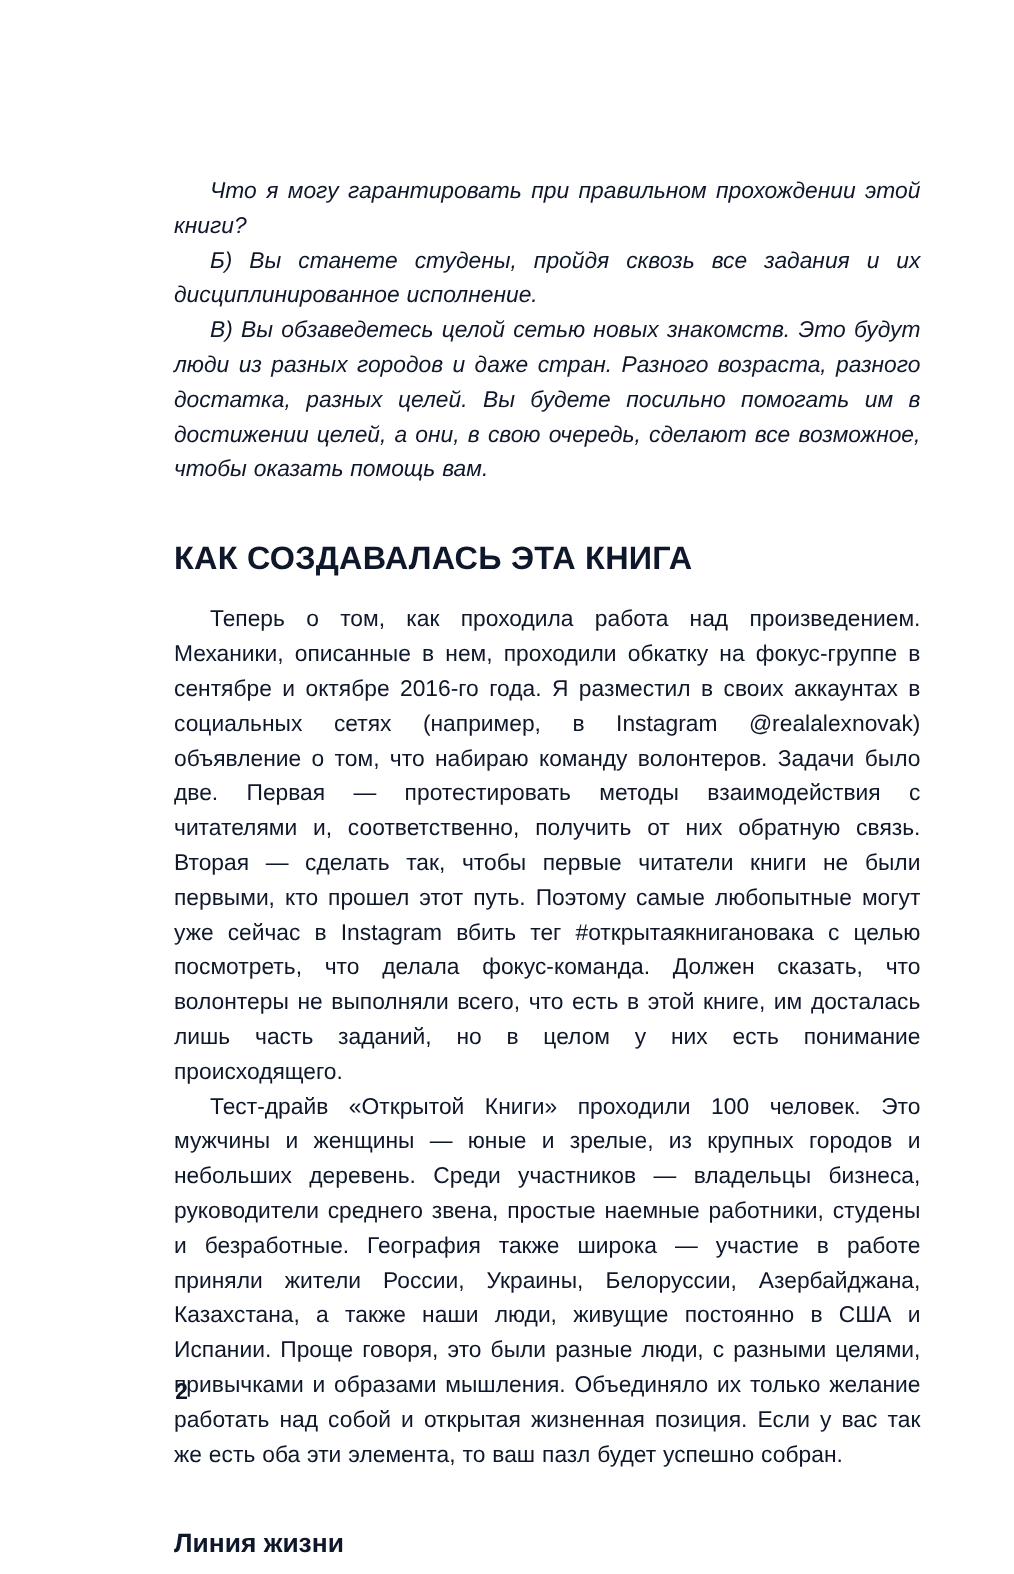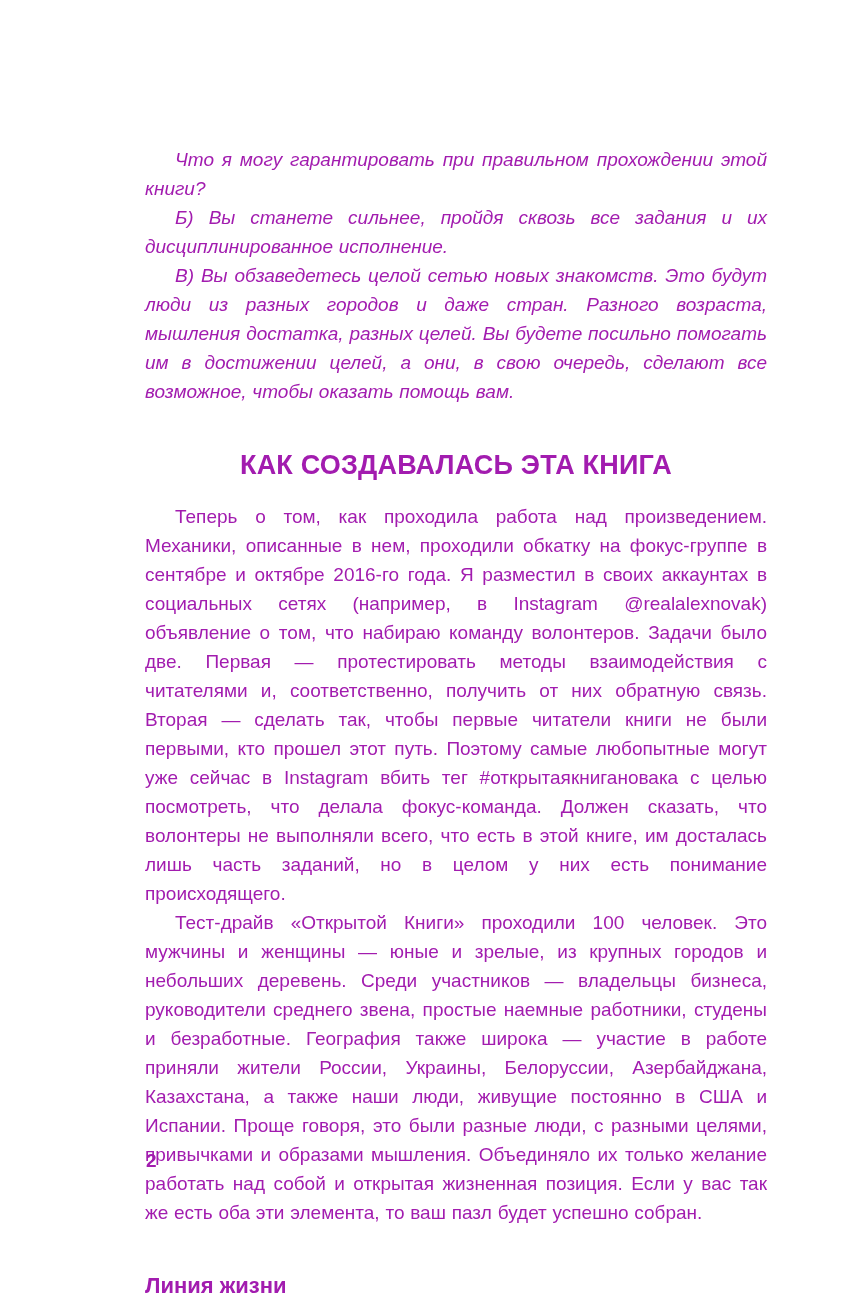--- a/index.html
+++ b/index.html
@@ -6,21 +6,21 @@
     margin: 0;
     padding: 0;
     background: #ffffff;
   }
   .page {
     position: relative;
     width: 845px;
     height: 1312px;
     background: #ffffff;
     font-family: "Liberation Sans", "DejaVu Sans", sans-serif;
-    color: #a21caf;
+    color: #0f172a;
     box-sizing: border-box;
     overflow: hidden;
   }
   .content {
     position: absolute;
     left: 145px;
     top: 145px;
     width: 622px;
   }
   p.body-par {
@@ -35,21 +35,21 @@
   }
   .intro p.body-par {
     font-style: italic;
   }
   h1.chapter-title {
     margin: 44px 0 22px 0;
     font-size: 27px;
     line-height: 30px;
     font-weight: bold;
     letter-spacing: 0.2px;
-    text-align: center;
+    text-align: left;
     font-style: normal;
   }
   h2.section-title {
     margin: 46px 0 24px 0;
     font-size: 22px;
     line-height: 26px;
     font-weight: bold;
     text-align: left;
   }
   .page-number {
@@ -61,22 +61,22 @@
   }
 </style>
 </head>
 <body>
 
 <div class="page">
   <div class="content">
 
     <div class="intro">
       <p class="body-par">Что я могу гарантировать при правильном прохождении этой книги?</p>
-      <p class="body-par">Б) Вы станете сильнее, пройдя сквозь все задания и их дисциплинированное исполнение.</p>
-      <p class="body-par">В) Вы обзаведетесь целой сетью новых знакомств. Это будут люди из разных городов и даже стран. Разного возраста, мышления достатка, разных целей. Вы будете посильно помогать им в достижении целей, а они, в свою очередь, сделают все возможное, чтобы оказать помощь вам.</p>
+      <p class="body-par">Б) Вы станете студены, пройдя сквозь все задания и их дисциплинированное исполнение.</p>
+      <p class="body-par">В) Вы обзаведетесь целой сетью новых знакомств. Это будут люди из разных городов и даже стран. Разного возраста, разного достатка, разных целей. Вы будете посильно помогать им в достижении целей, а они, в свою очередь, сделают все возможное, чтобы оказать помощь вам.</p>
     </div>
 
     <h1 class="chapter-title">КАК СОЗДАВАЛАСЬ ЭТА КНИГА</h1>
 
     <div>
       <p class="body-par">Теперь о том, как проходила работа над произведением. Механики, описанные в нем, проходили обкатку на фокус-группе в сентябре и октябре 2016-го года. Я разместил в своих аккаунтах в социальных сетях (например, в Instagram @realalexnovak) объявление о том, что набираю команду волонтеров. Задачи было две. Первая — протестировать методы взаимодействия с читателями и, соответственно, получить от них обратную связь. Вторая — сделать так, чтобы первые читатели книги не были первыми, кто прошел этот путь. Поэтому самые любопытные могут уже сейчас в Instagram вбить тег #открытаякнигановака с целью посмотреть, что делала фокус-команда. Должен сказать, что волонтеры не выполняли всего, что есть в этой книге, им досталась лишь часть заданий, но в целом у них есть понимание происходящего.</p>
       <p class="body-par">Тест-драйв «Открытой Книги» проходили 100 человек. Это мужчины и женщины — юные и зрелые, из крупных городов и небольших деревень. Среди участников — владельцы бизнеса, руководители среднего звена, простые наемные работники, студены и безработные. География также широка — участие в работе приняли жители России, Украины, Белоруссии, Азербайджана, Казахстана, а также наши люди, живущие постоянно в США и Испании. Проще говоря, это были разные люди, с разными целями, привычками и образами мышления. Объединяло их только желание работать над собой и открытая жизненная позиция. Если у вас так же есть оба эти элемента, то ваш пазл будет успешно собран.</p>
     </div>
 
     <h2 class="section-title">Линия жизни</h2>

